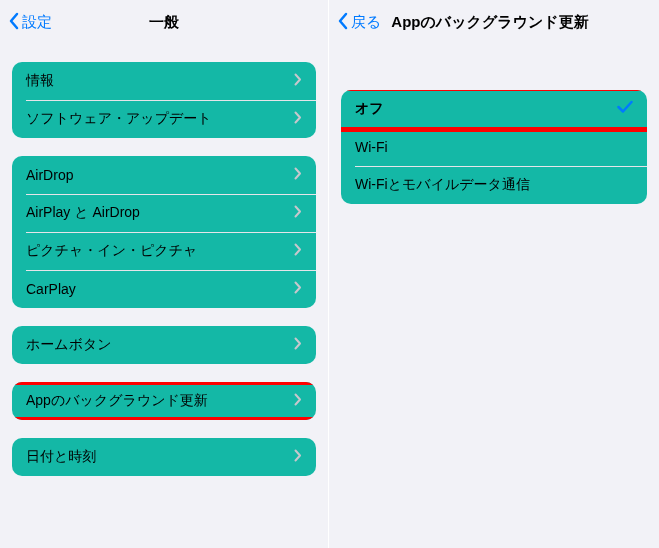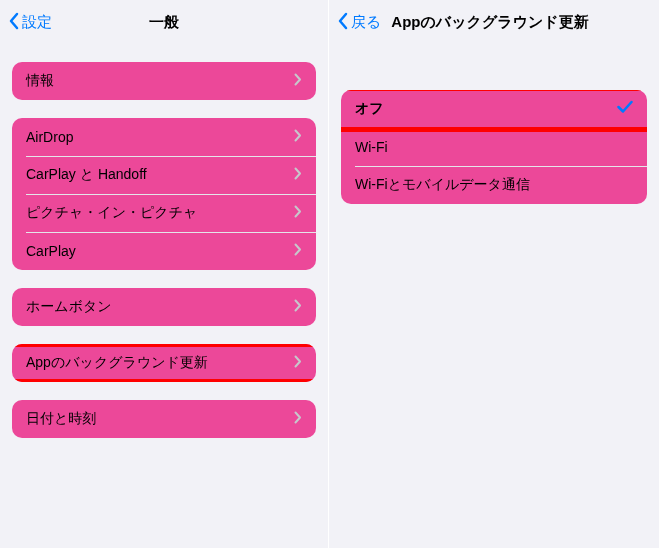--- a/index.html
+++ b/index.html
@@ -64,21 +64,21 @@
       text-align: left;
       pointer-events: auto;
     }
     .content {
       flex: 1;
       overflow-y: auto;
       padding-bottom: 10px;
     }
     .group {
       margin: 18px 12px 0 12px;
-      background: #ec4899;
+      background: #14b8a6;
       border-radius: 10px;
       overflow: hidden;
     }
     .row {
       display: flex;
       align-items: center;
       padding: 10px 14px;
       min-height: 38px;
       cursor: pointer;
       position: relative;
@@ -133,31 +133,37 @@
 
   <div class="content">
 
     <div class="group">
       <div class="row">
         <span class="row-label">情報</span>
         <span class="chevron-right"><svg width="8" height="13" viewBox="0 0 8 13">
               <path d="M1.5 1.5 L6 6.5 L1.5 11.5" stroke="#c7c7cc" stroke-width="2" fill="none" stroke-linecap="round" stroke-linejoin="round"></path>
             </svg></span>
       </div>
+      <div class="row">
+        <span class="row-label">ソフトウェア・アップデート</span>
+        <span class="chevron-right"><svg width="8" height="13" viewBox="0 0 8 13">
+              <path d="M1.5 1.5 L6 6.5 L1.5 11.5" stroke="#c7c7cc" stroke-width="2" fill="none" stroke-linecap="round" stroke-linejoin="round"></path>
+            </svg></span>
+      </div>
     </div>
 
     <div class="group">
       <div class="row">
         <span class="row-label">AirDrop</span>
         <span class="chevron-right"><svg width="8" height="13" viewBox="0 0 8 13">
               <path d="M1.5 1.5 L6 6.5 L1.5 11.5" stroke="#c7c7cc" stroke-width="2" fill="none" stroke-linecap="round" stroke-linejoin="round"></path>
             </svg></span>
       </div>
       <div class="row">
-        <span class="row-label">CarPlay と Handoff</span>
+        <span class="row-label">AirPlay と AirDrop</span>
         <span class="chevron-right"><svg width="8" height="13" viewBox="0 0 8 13">
               <path d="M1.5 1.5 L6 6.5 L1.5 11.5" stroke="#c7c7cc" stroke-width="2" fill="none" stroke-linecap="round" stroke-linejoin="round"></path>
             </svg></span>
       </div>
       <div class="row">
         <span class="row-label">ピクチャ・イン・ピクチャ</span>
         <span class="chevron-right"><svg width="8" height="13" viewBox="0 0 8 13">
               <path d="M1.5 1.5 L6 6.5 L1.5 11.5" stroke="#c7c7cc" stroke-width="2" fill="none" stroke-linecap="round" stroke-linejoin="round"></path>
             </svg></span>
       </div>

